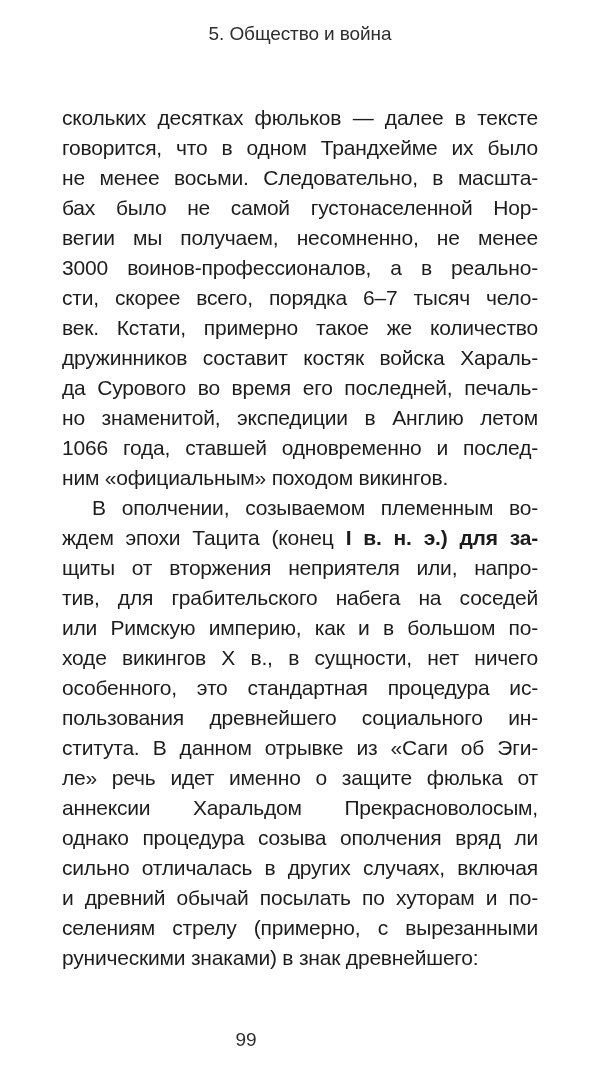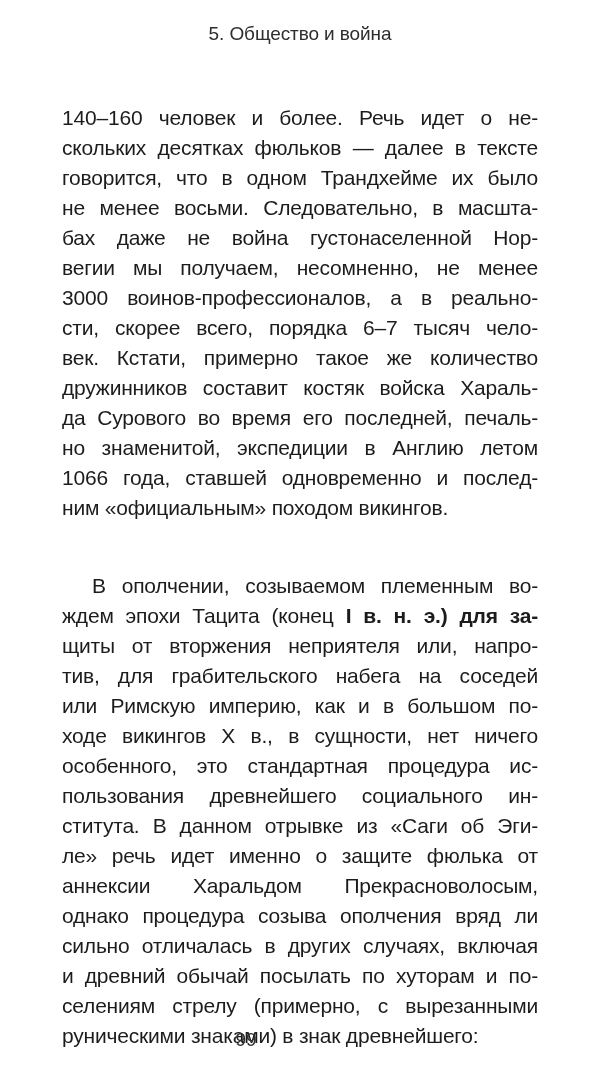--- a/index.html
+++ b/index.html
@@ -41,21 +41,20 @@
     text-align-last: justify;
     -moz-text-align-last: justify;
     white-space: normal;
   }
   .line.para-end {
     text-align-last: left;
     -moz-text-align-last: left;
   }
   .line.indent {
     text-indent: 30px;
-    margin-top: 48px;
   }
   .line .bold {
     font-weight: 700;
     margin-top: 9px;
   }
   .page-number {
     position: absolute;
     top: 1028px;
     left: 0;
     width: 492px;
@@ -65,25 +64,24 @@
     color: #2e2e2e;
   }
 </style>
 </head>
 <body>
 
 <div class="page" style="background: rgb(255, 255, 255);">
   <div class="running-header" style="color: rgb(46, 46, 46);">5. Общество и война</div>
 
   <div class="text-block" style="color: rgb(28, 28, 28);">
-      <div class="line"><span>140–160 человек и более. Речь идет о не-</span></div>
       <div class="line"><span>скольких десятках фюльков — далее в тексте</span></div>
       <div class="line"><span>говорится, что в одном Трандхейме их было</span></div>
       <div class="line"><span>не менее восьми. Следовательно, в масшта-</span></div>
-      <div class="line"><span>бах даже не война густонаселенной Нор-</span></div>
+      <div class="line"><span>бах было не самой густонаселенной Нор-</span></div>
       <div class="line"><span>вегии мы получаем, несомненно, не менее</span></div>
       <div class="line"><span>3000 воинов-профессионалов, а в реально-</span></div>
       <div class="line"><span>сти, скорее всего, порядка 6–7 тысяч чело-</span></div>
       <div class="line"><span>век. Кстати, примерно такое же количество</span></div>
       <div class="line"><span>дружинников составит костяк войска Хараль-</span></div>
       <div class="line"><span>да Сурового во время его последней, печаль-</span></div>
       <div class="line"><span>но знаменитой, экспедиции в Англию летом</span></div>
       <div class="line"><span>1066 года, ставшей одновременно и послед-</span></div>
       <div class="line para-end"><span>ним «официальным» походом викингов.</span></div>
       <div class="line indent"><span>В ополчении, созываемом племенным во-</span></div>

